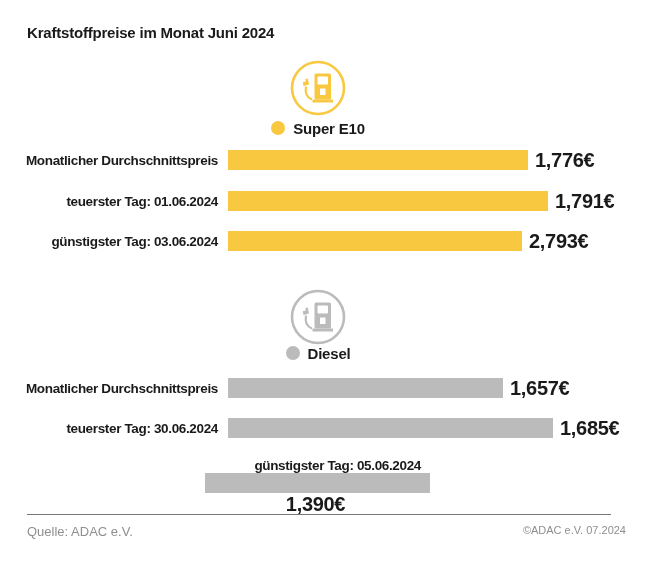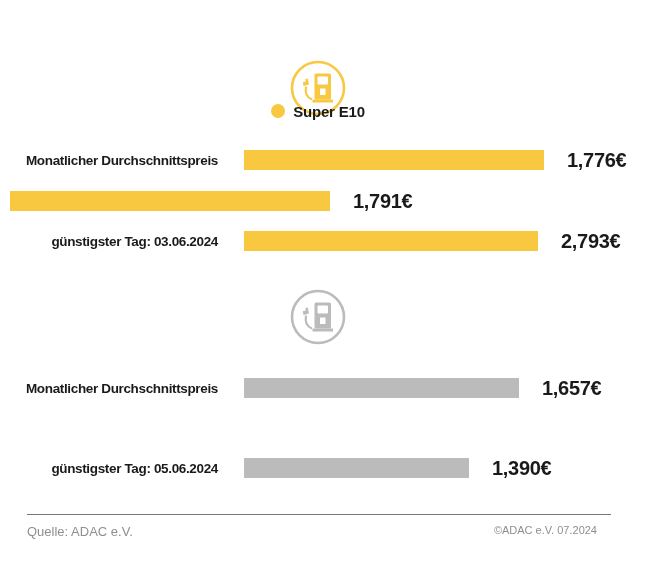--- a/index.html
+++ b/index.html
@@ -25,67 +25,68 @@
     margin:0;
   }
   .icon-circle{position:absolute;left:290px;width:56px;height:56px;}
   .icon-circle svg{display:block;width:56px;height:56px;}
   .icon-super{top:60px;color:var(--yellow);}
   .icon-diesel{top:289px;color:var(--gray);}
   .legend{
     position:absolute;left:0;width:636px;height:18px;
     display:flex;justify-content:center;align-items:center;gap:8px;
   }
-  .legend-super{top:102px;}
+  .legend-super{top:119px;}
   .legend-diesel{top:344px;}
   .dot{width:14px;height:14px;border-radius:50%;flex:0 0 auto;}
   .dot-yellow{background:var(--yellow);}
   .dot-gray{background:var(--gray);}
   .legend-label{font-size:15px;font-weight:bold;letter-spacing:-0.2px;}
   .row{
     position:absolute;left:0;width:624px;height:20px;
-    display:flex;align-items:center;gap:16px;
+    display:flex;align-items:center;
   }
   .row-label{
     width:218px;flex:0 0 auto;
     text-align:right;
     font-size:13.5px;font-weight:bold;letter-spacing:-0.35px;
     white-space:nowrap;
   }
   .bar{
     height:20px;margin-left:10px;flex:0 0 auto;
   }
   .bar-yellow{background:var(--yellow);}
   .bar-gray{background:var(--gray);}
   .row-value{
     margin-left:7px;
     font-size:20px;font-weight:bold;letter-spacing:-0.3px;
     white-space:nowrap;
   }
   
   .r-s0{top:150px;} .r-s1{top:191px;} .r-s2{top:231px;}
-  .r-d0{top:378px;} .r-d1{top:418px;} .r-d2{top:458px;}
+  .r-d0{top:378px;} .r-d1{top:418px;} .r-d2{top:458px;flex-direction:column;}
   .footer-rule{
     position:absolute;left:27px;top:514px;width:584px;height:0;
     border-top:1.5px solid var(--rule);
   }
   .footer-source{
     position:absolute;left:27px;top:524px;
     font-size:13px;color:var(--muted);
   }
   .footer-copyright{
-    position:absolute;right:53px;top:524px;
+    position:absolute;right:24px;top:524px;
     font-size:11px;color:var(--muted);
   }
 </style>
 </head>
 <body>
 
 <div class="page">
 
+  <h1 class="title">Kraftstoffpreise im Monat Juni 2024</h1>
 
   <div class="icon-circle icon-super">
     <svg viewBox="0 0 56 56" aria-hidden="true">
       <circle cx="28" cy="28" r="26" fill="none" stroke="currentColor" stroke-width="2.6"></circle>
       <rect x="24.5" y="13.5" width="16.5" height="26" rx="1.5" fill="currentColor"></rect>
       <rect x="27.5" y="16.5" width="10.5" height="8" rx="1" fill="#ffffff"></rect>
       <rect x="30" y="28.5" width="5.5" height="6.5" fill="#ffffff"></rect>
       <rect x="22.5" y="39.5" width="20.5" height="3" fill="currentColor"></rect>
       <path d="M22 39.5 C16.5 37.5 15 32 16 26.5" fill="none" stroke="currentColor" stroke-width="2.2"></path>
       <path d="M13.5 26 L19 24.5 L17.8 18.5 L15.5 19 L15.8 21.5 L12.8 22.3 Z" fill="currentColor"></path>
@@ -95,45 +96,55 @@
     <span class="dot dot-yellow"></span>
     <span class="legend-label">Super E10</span>
   </div>
 
   <div class="row r-s0">
     <div class="row-label">Monatlicher Durchschnittspreis</div>
     <div class="bar bar-yellow" style="width: 300px;"></div>
     <div class="row-value">1,776€</div>
   </div>
   <div class="row r-s1">
+    <div class="row-label">teuerster Tag: 01.06.2024</div>
     <div class="bar bar-yellow" style="width: 320px;"></div>
     <div class="row-value">1,791€</div>
   </div>
   <div class="row r-s2">
     <div class="row-label">günstigster Tag: 03.06.2024</div>
     <div class="bar bar-yellow" style="width: 294px;"></div>
     <div class="row-value">2,793€</div>
   </div>
 
   <div class="icon-circle icon-diesel">
     <svg viewBox="0 0 56 56" aria-hidden="true">
       <circle cx="28" cy="28" r="26" fill="none" stroke="currentColor" stroke-width="2.6"></circle>
       <rect x="24.5" y="13.5" width="16.5" height="26" rx="1.5" fill="currentColor"></rect>
       <rect x="27.5" y="16.5" width="10.5" height="8" rx="1" fill="#ffffff"></rect>
       <rect x="30" y="28.5" width="5.5" height="6.5" fill="#ffffff"></rect>
       <rect x="22.5" y="39.5" width="20.5" height="3" fill="currentColor"></rect>
       <path d="M22 39.5 C16.5 37.5 15 32 16 26.5" fill="none" stroke="currentColor" stroke-width="2.2"></path>
       <path d="M13.5 26 L19 24.5 L17.8 18.5 L15.5 19 L15.8 21.5 L12.8 22.3 Z" fill="currentColor"></path>
     </svg>
   </div>
+  <div class="legend legend-diesel">
+    <span class="dot dot-gray"></span>
+    <span class="legend-label">Diesel</span>
+  </div>
 
   <div class="row r-d0">
     <div class="row-label">Monatlicher Durchschnittspreis</div>
     <div class="bar bar-gray" style="width: 275px;"></div>
     <div class="row-value">1,657€</div>
+  </div>
+  <div class="row r-d1">
+    <div class="row-label">teuerster Tag: 30.06.2024</div>
+    <div class="bar bar-gray" style="width: 325px;"></div>
+    <div class="row-value">1,685€</div>
   </div>
   <div class="row r-d2">
     <div class="row-label">günstigster Tag: 05.06.2024</div>
     <div class="bar bar-gray" style="width: 225px;"></div>
     <div class="row-value">1,390€</div>
   </div>
 
   <div class="footer-rule"></div>
   <div class="footer-source">Quelle: ADAC e.V.</div>
   <div class="footer-copyright">©ADAC e.V. 07.2024</div>

